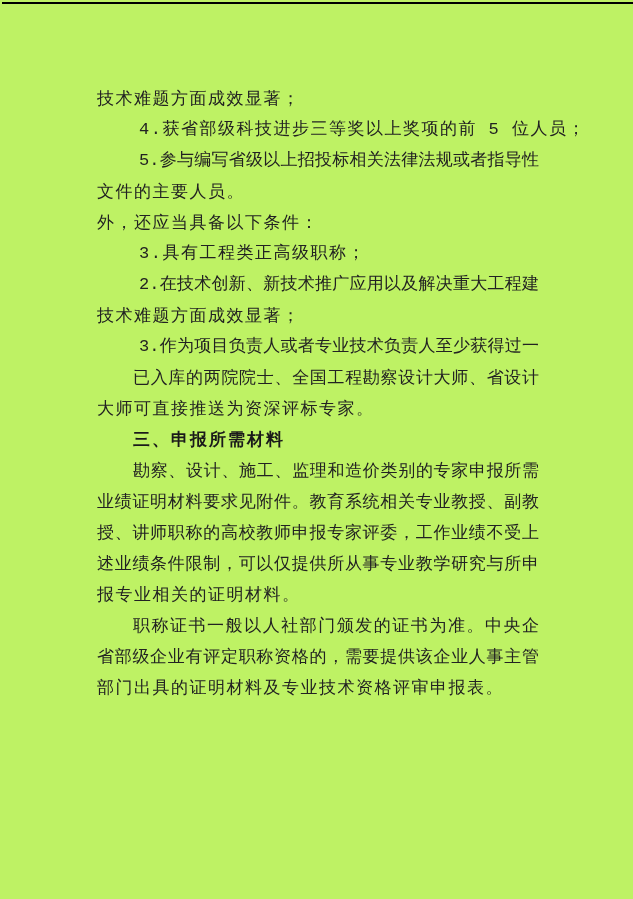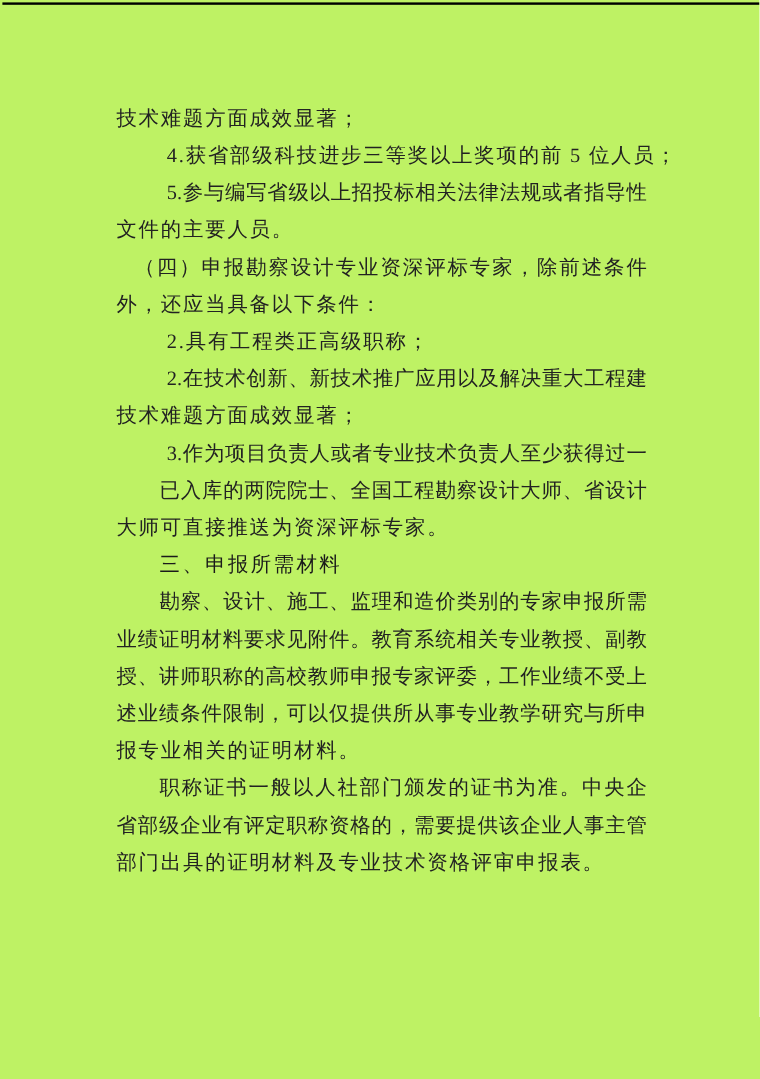--- a/index.html
+++ b/index.html
@@ -39,43 +39,42 @@
     text-align: left;
   }
   .line.justify {
     letter-spacing: 0;
     white-space: normal;
     text-align: justify;
     text-align-last: justify;
     overflow: hidden;
   }
   .line.heading {
-    font-weight: 400;
+    font-weight: 700;
     font-family: "Liberation Sans", "DejaVu Sans", sans-serif;
     letter-spacing: 2px;
     color: #1a1a1a;
   }
   .indent-none  { padding-left: 0; }
   .indent-para  { padding-left: 36px; }
-  .indent-num   { padding-left: 42px; }
+  .indent-num   { padding-left: 42px; font-family: Liberation Mono, monospace; }
   .indent-paren { padding-left: 15px; }
 </style>
 </head>
 <body>
 
 <div class="page">
   <div class="top-rule"></div>
   <div class="text-block">
       <div class="line body indent-none">技术难题方面成效显著；</div>
       <div class="line body indent-num">4.获省部级科技进步三等奖以上奖项的前 5 位人员；</div>
       <div class="line body justify indent-num">5.参与编写省级以上招投标相关法律法规或者指导性</div>
       <div class="line body indent-none">文件的主要人员。</div>
-      <div class="line body justify indent-paren">（四）申报勘察设计专业资深评标专家，除前述条件</div>
       <div class="line body indent-none">外，还应当具备以下条件：</div>
-      <div class="line body indent-num">2.具有工程类正高级职称；</div>
+      <div class="line body indent-num">3.具有工程类正高级职称；</div>
       <div class="line body justify indent-num">2.在技术创新、新技术推广应用以及解决重大工程建设</div>
       <div class="line body indent-none">技术难题方面成效显著；</div>
       <div class="line body justify indent-num">3.作为项目负责人或者专业技术负责人至少获得过一</div>
       <div class="line body justify indent-para">已入库的两院院士、全国工程勘察设计大师、省设计</div>
       <div class="line body indent-none">大师可直接推送为资深评标专家。</div>
       <div class="line heading indent-para">三、申报所需材料</div>
       <div class="line body justify indent-para">勘察、设计、施工、监理和造价类别的专家申报所需</div>
       <div class="line body justify indent-none">业绩证明材料要求见附件。教育系统相关专业教授、副教</div>
       <div class="line body justify indent-none">授、讲师职称的高校教师申报专家评委，工作业绩不受上</div>
       <div class="line body justify indent-none">述业绩条件限制，可以仅提供所从事专业教学研究与所申</div>

